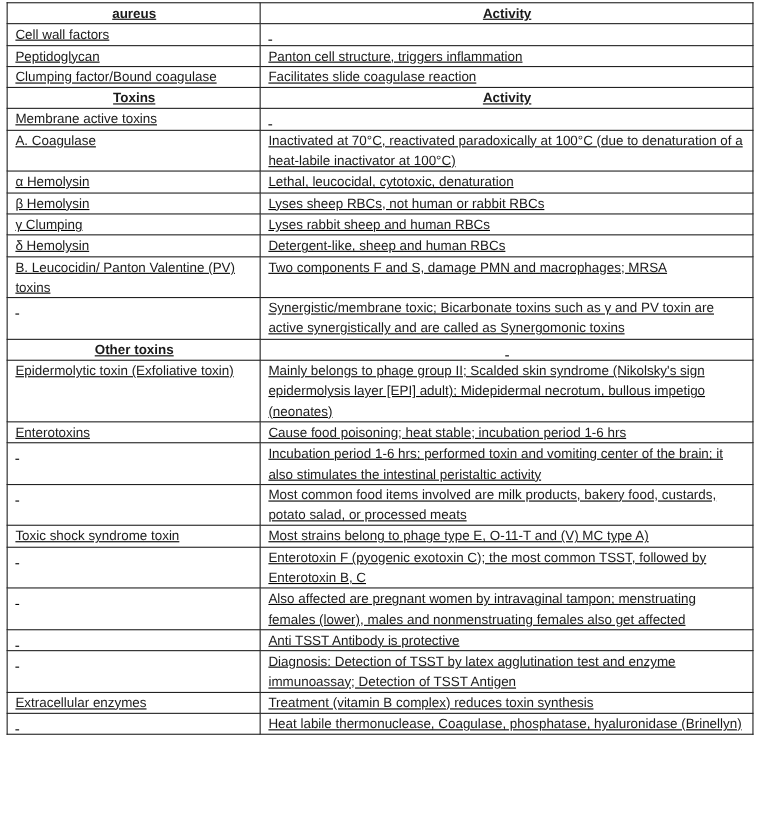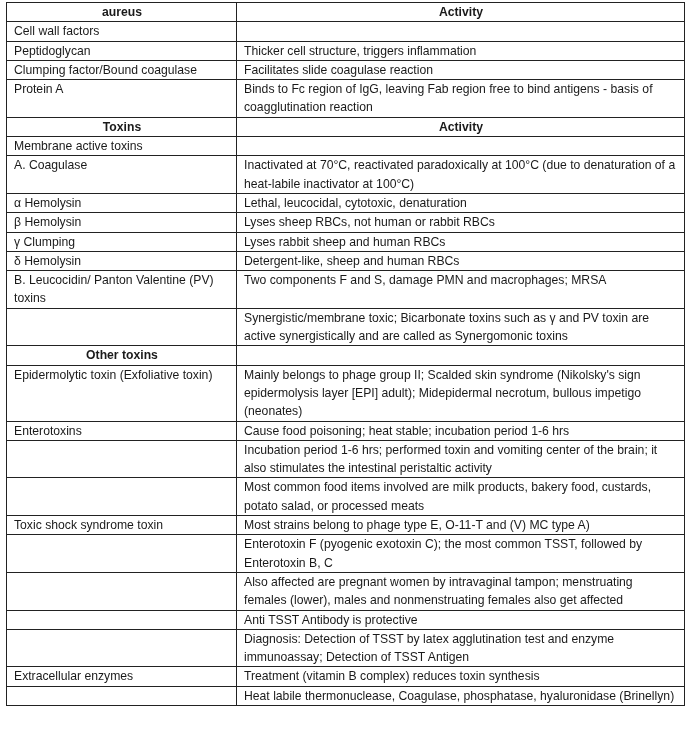--- a/index.html
+++ b/index.html
@@ -1,17 +1,17 @@
 <!DOCTYPE html>
 <html><head>
 <meta charset="utf-8">
 <style>
   html, body { margin: 0; padding: 0; background: #ffffff; }
   body { width: 690px; height: 752px; overflow: hidden; }
-  .wrap { padding: 2px 0 0 6px; }
+  .wrap { padding: 2px 0 0 6px; text-decoration: underline; }
   table {
     border-collapse: collapse;
     width: 678px;
     table-layout: fixed;
     font-family: "Liberation Sans", "DejaVu Sans", sans-serif;
     font-size: 12.2px;
     color: #1a1a1a;
     line-height: 18.3px;
   }
   col.c1 { width: 230px; }
@@ -39,29 +39,25 @@
     <tr>
       <td class="head">aureus</td>
       <td class="head">Activity</td>
     </tr>
     <tr>
       <td>Cell wall factors</td>
       <td>&nbsp;</td>
     </tr>
     <tr>
       <td>Peptidoglycan</td>
-      <td>Thicker cell structure, triggers inflammation</td>
+      <td>Panton cell structure, triggers inflammation</td>
     </tr>
     <tr>
       <td>Clumping factor/Bound coagulase</td>
       <td>Facilitates slide coagulase reaction</td>
-    </tr>
-    <tr>
-      <td>Protein A</td>
-      <td>Binds to Fc region of IgG, leaving Fab region free to bind antigens - basis of coagglutination reaction</td>
     </tr>
 
     <tr>
       <td class="head">Toxins</td>
       <td class="head">Activity</td>
     </tr>
     <tr>
       <td>Membrane active toxins</td>
       <td>&nbsp;</td>
     </tr>

